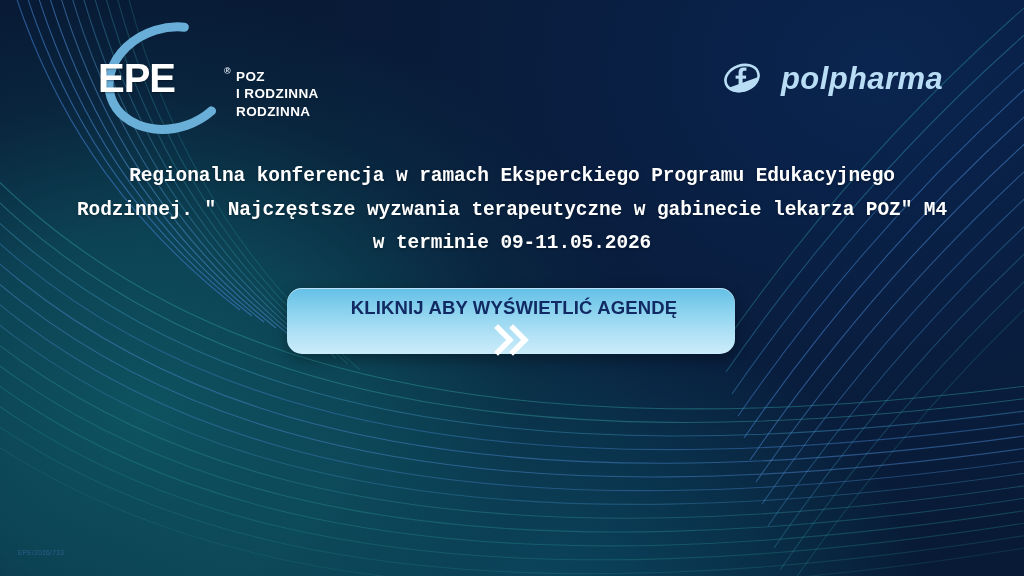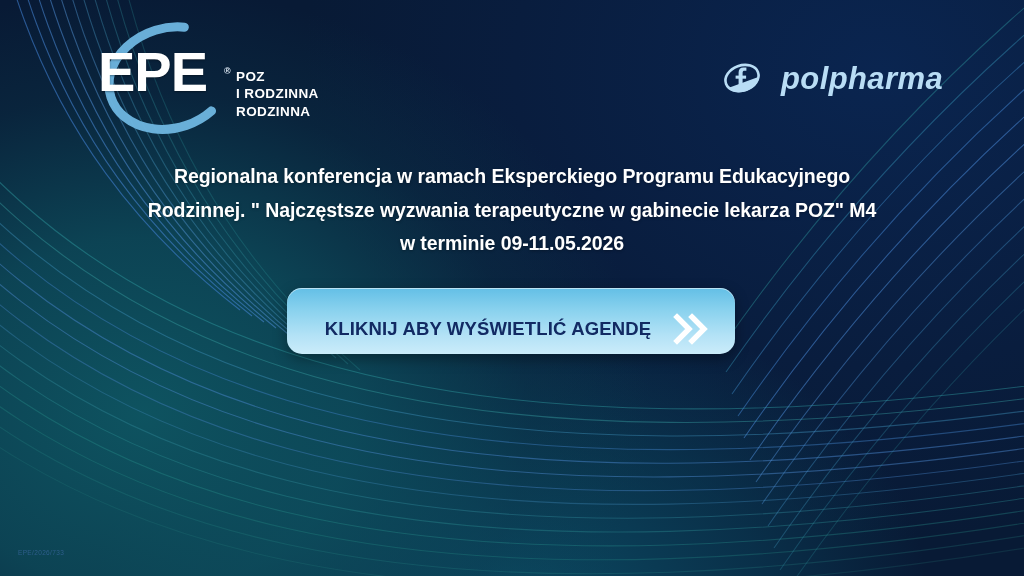--- a/index.html
+++ b/index.html
@@ -30,22 +30,22 @@
   #arcs-topleft { left:-230px; top:-330px; width:640px; height:840px; }
   #arcs-right   { left:600px;  top:-210px; width:700px; height:860px; }
 
   
   .epe-logo {
     position:absolute; left:72px; top:22px;
     width:280px; height:120px;
   }
   .epe-ring { position:absolute; left:0; top:0; width:172px; height:120px; }
   .epe-word {
-    position:absolute; left:26px; top:22px;
-    font-size:56px; font-weight:bold; color:#ffffff;
+    position:absolute; left:26px; top:36px;
+    font-size:40px; font-weight:bold; color:#ffffff;
     letter-spacing:-1px; line-height:1;
     font-family:"Liberation Sans", sans-serif;
     text-shadow:0 1px 2px rgba(0,0,0,0.35);
   }
   .epe-reg {
     position:absolute; left:152px; top:44px;
     font-size:9px; color:#dfeaf6; font-weight:bold;
   }
   .epe-sub {
     position:absolute; left:164px; top:46px;
@@ -70,36 +70,37 @@
   .headline {
     position:absolute; left:50%; top:160px;
     transform:translateX(-50%);
     width:930px;
     text-align:center;
     color:#ffffff;
     font-size:19.5px;
     font-weight:bold;
     line-height:1.72;
     letter-spacing:-0.1px;
-    font-family:Liberation Sans, sans-serif;
+    font-family:Liberation Mono, monospace;
     text-shadow:0 1px 3px rgba(0,0,0,0.30);
   }
   .headline .ln { display:block; white-space:nowrap; }
 
   
   .cta {
     position:absolute; left:287px; top:288px;
     width:448px; height:66px;
     border-radius:15px;
     border:none;
     cursor:pointer;
     background:linear-gradient(180deg, #63bfe6 0%, #8ad2ee 34%, #b3e2f6 72%, #cbecfa 100%);
     box-shadow:0 5px 14px rgba(0,0,0,0.34), inset 0 1px 0 rgba(255,255,255,0.55);
     display:flex; align-items:center; justify-content:center;
     padding:16px 16px 0 22px;
+    flex-direction:column;
   }
   .cta-text {
     flex:1;
     text-align:center;
     color:#122a63;
     font-size:18.5px;
     font-weight:bold;
     line-height:1.22;
     letter-spacing:0.15px;
     font-family:"Liberation Sans", sans-serif;

